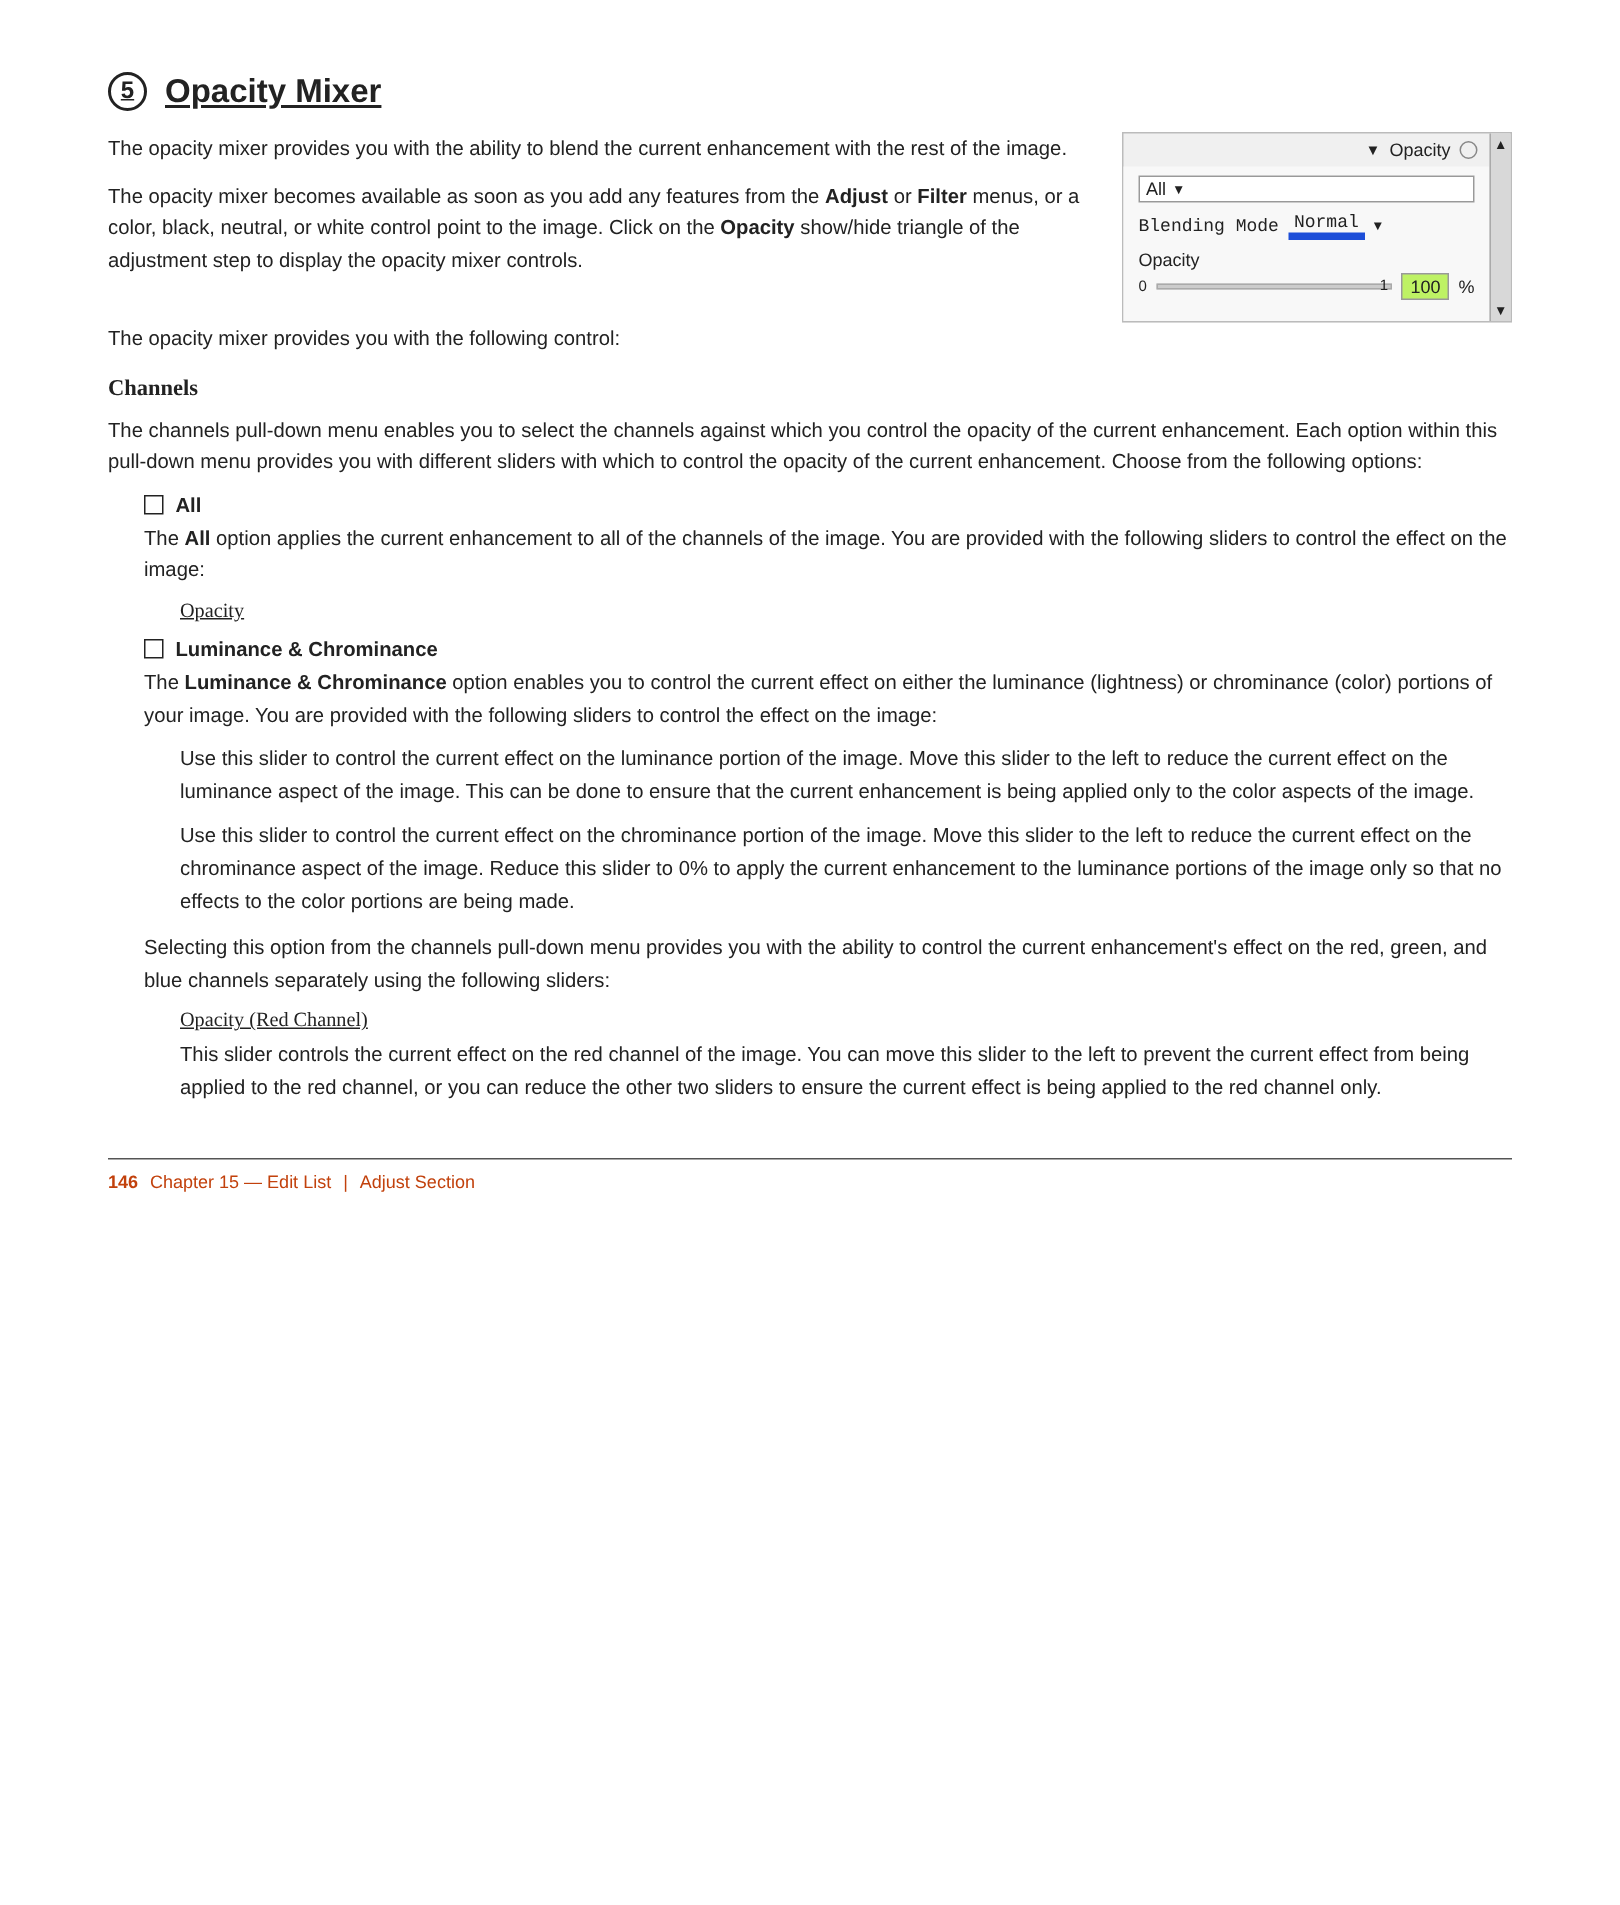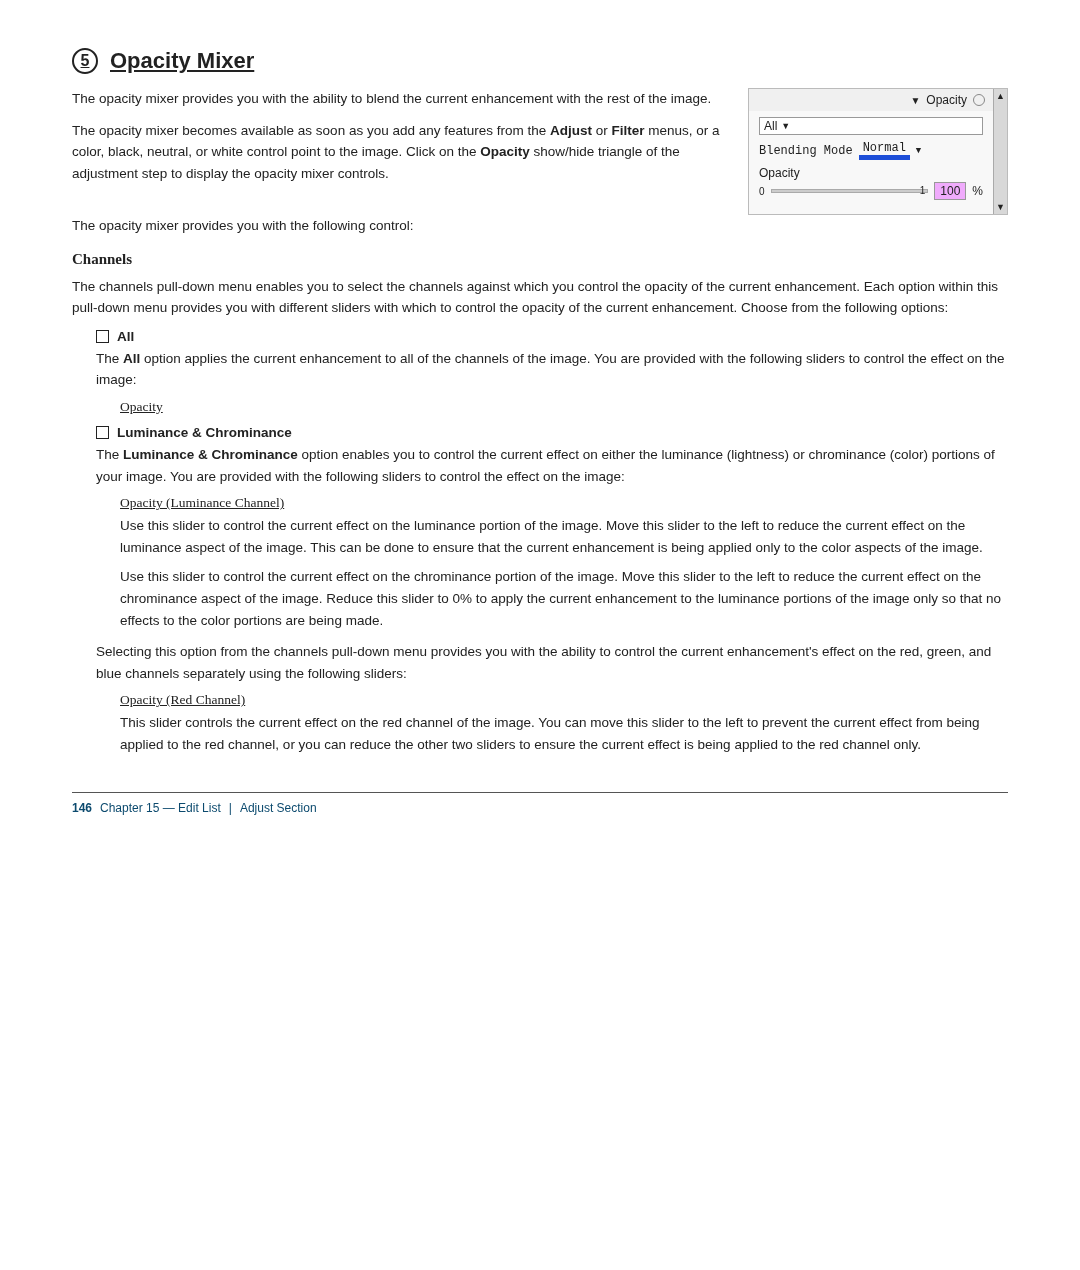--- a/index.html
+++ b/index.html
@@ -107,21 +107,21 @@
     }
     .ui-slider-track {
       flex: 1;
       height: 4px;
       background: #ccc;
       border: 1px solid #aaa;
       position: relative;
     }
     .ui-slider-num-box {
       border: 1px solid #999;
-      background: #f0abfc;
+      background: #bef264;
       font-size: 12px;
       padding: 1px 4px;
       min-width: 32px;
       text-align: center;
     }
     .ui-pct { font-size: 12px; }
     .scrollbar-right {
       width: 14px;
       background: #d8d8d8;
       border-left: 1px solid #aaa;
@@ -174,21 +174,21 @@
       font-family: 'Times New Roman', Times, serif;
       margin-bottom: 4px;
       text-decoration: underline;
     }
     .sub-body { line-height: 1.6; }
     .footer-bar {
       border-top: 1.5px solid #555;
       margin-top: 36px;
       padding: 8px 0;
       font-size: 12px;
-      color: #0c4a6e;
+      color: #c2410c;
       display: flex;
       gap: 8px;
     }
     .footer-bold { font-weight: bold; }
   </style>
 </head>
 <body>
 
 <h1 class="page-title">
   <span class="circle-num">5</span>
@@ -267,21 +267,20 @@
 
 <div class="bullet-item">
   <div class="bullet-label">
     <span class="checkbox-icon"></span>
     <span class="bullet-label-text">Luminance &amp; Chrominance</span>
   </div>
   <div class="bullet-body">
     The <strong>Luminance &amp; Chrominance</strong> option enables you to control the current effect on either the luminance (lightness) or chrominance (color) portions of your image. You are provided with the following sliders to control the effect on the image:
   </div>
   <div class="sub-section">
-    <div class="sub-heading">Opacity (Luminance Channel)</div>
     <div class="sub-body">Use this slider to control the current effect on the luminance portion of the image. Move this slider to the left to reduce the current effect on the luminance aspect of the image. This can be done to ensure that the current enhancement is being applied only to the color aspects of the image.</div>
   </div>
   <div class="sub-section">
     <div class="sub-body">Use this slider to control the current effect on the chrominance portion of the image. Move this slider to the left to reduce the current effect on the chrominance aspect of the image. Reduce this slider to 0% to apply the current enhancement to the luminance portions of the image only so that no effects to the color portions are being made.</div>
   </div>
 </div>
 
 <div class="bullet-item">
   <div class="bullet-body">Selecting this option from the channels pull-down menu provides you with the ability to control the current enhancement's effect on the red, green, and blue channels separately using the following sliders:</div>
   <div class="sub-section">

